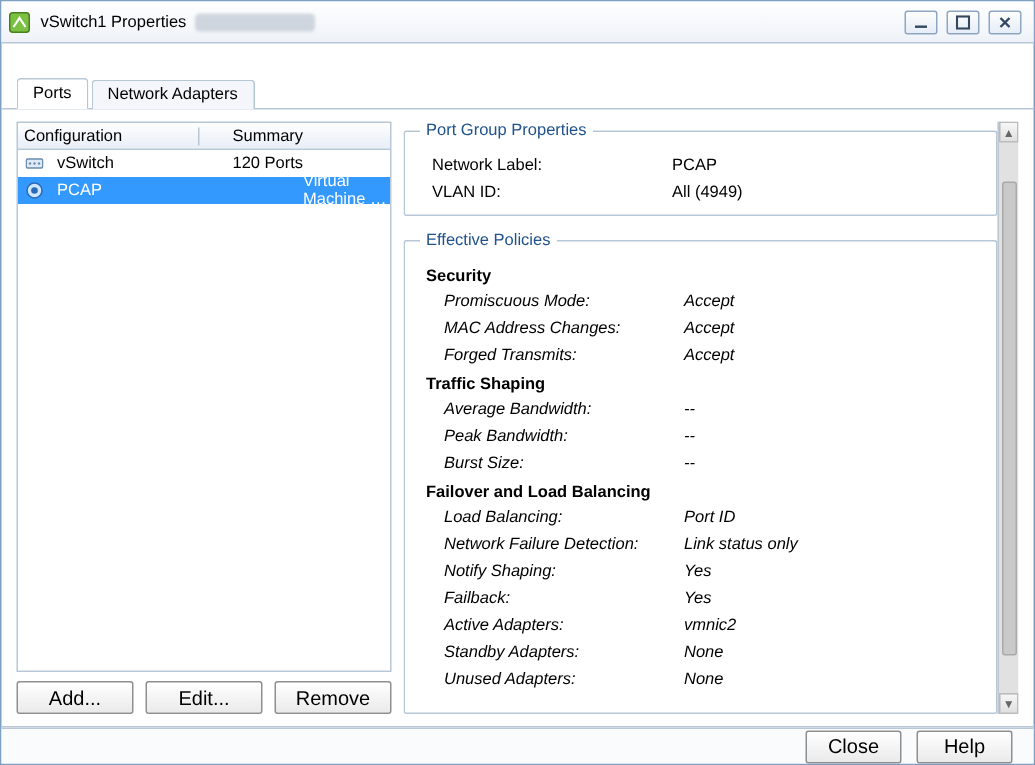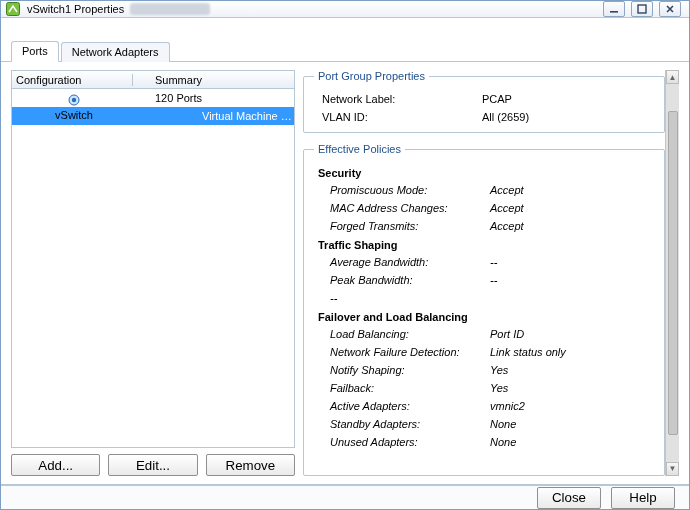--- a/index.html
+++ b/index.html
@@ -33,21 +33,21 @@
   .window{
     width:690px;
     height:510px;
     border:1px solid var(--win-border);
     background:var(--panel-bg);
     display:flex;
     flex-direction:column;
     box-shadow:0 0 4px rgba(0,0,0,.2);
   }
   .titlebar{
-    height:17px;
+    height:28px;
     border-bottom:1px solid var(--panel-border);
     display:flex;
     align-items:center;
     padding:0 8px 0 4px;
     background:linear-gradient(#ffffff,#eef2f8);
     gap:6px;
   }
   .titlebar .title{
     display:flex;
     align-items:center;
@@ -100,21 +100,21 @@
     flex:1;
     display:flex;
     padding:8px 10px 8px 10px;
     gap:8px;
     overflow:hidden;
     border-bottom:1px solid var(--panel-border);
   }
 
   
   .left-col{
-    width:284px;
+    width:250px;
     display:flex;
     flex-direction:column;
     gap:6px;
   }
   .list-box{
     border:1px solid var(--panel-border);
     flex:1;
     display:flex;
     flex-direction:column;
     background:#fff;
@@ -127,21 +127,21 @@
   }
   .list-header{
     background:linear-gradient(var(--header-grad1),var(--header-grad2));
     border-bottom:1px solid var(--panel-border);
     font-weight:400;
   }
   .col-conf{flex:0 0 120px;padding-left:4px;}
   .col-sum{flex:1;padding-left:22px;border-left:1px solid var(--panel-border);}
   .list-header .col-sum{border-left:1px solid var(--panel-border);}
   .list-row{border-bottom:1px solid transparent;}
-  .list-row .col-conf{display:flex;align-items:center;gap:20px;flex-direction:column;}
+  .list-row .col-conf{display:flex;align-items:center;gap:8px;}
   .list-row.selected{background:var(--selected-row);color:var(--selected-text);}
   .list-row.selected .col-sum{border-left-color:transparent;margin-left:47px;}
   .list-row .col-sum{border-left-color:transparent;}
   .list-body{flex:1;overflow:auto;}
   .row-icon{width:14px;height:14px;display:inline-flex;align-items:center;justify-content:center;}
 
   .btn-row{display:flex;gap:8px;}
   .btn{
     flex:1;
     height:22px;
@@ -301,21 +301,21 @@
     <div class="right-col">
 
       <fieldset class="group">
         <legend>Port Group Properties</legend>
         <div class="kv-row">
           <span class="kv-key">Network Label:</span>
           <span class="kv-val">PCAP</span>
         </div>
         <div class="kv-row">
           <span class="kv-key">VLAN ID:</span>
-          <span class="kv-val">All (2659)</span>
+          <span class="kv-val">All (4949)</span>
         </div>
       </fieldset>
 
       <fieldset class="group" style="flex:1;overflow:hidden;">
         <legend>Effective Policies</legend>
 
         <div class="section-hdr">Security</div>
         <div class="kv-row sub">
             <span class="kv-key">Promiscuous Mode:</span>
             <span class="kv-val">Accept</span>
@@ -332,20 +332,21 @@
         <div class="section-hdr">Traffic Shaping</div>
         <div class="kv-row sub">
             <span class="kv-key">Average Bandwidth:</span>
             <span class="kv-val">--</span>
           </div>
         <div class="kv-row sub">
             <span class="kv-key">Peak Bandwidth:</span>
             <span class="kv-val">--</span>
           </div>
         <div class="kv-row sub">
+            <span class="kv-key">Burst Size:</span>
             <span class="kv-val">--</span>
           </div>
 
         <div class="section-hdr">Failover and Load Balancing</div>
         <div class="kv-row sub">
             <span class="kv-key">Load Balancing:</span>
             <span class="kv-val">Port ID</span>
           </div>
         <div class="kv-row sub">
             <span class="kv-key">Network Failure Detection:</span>

